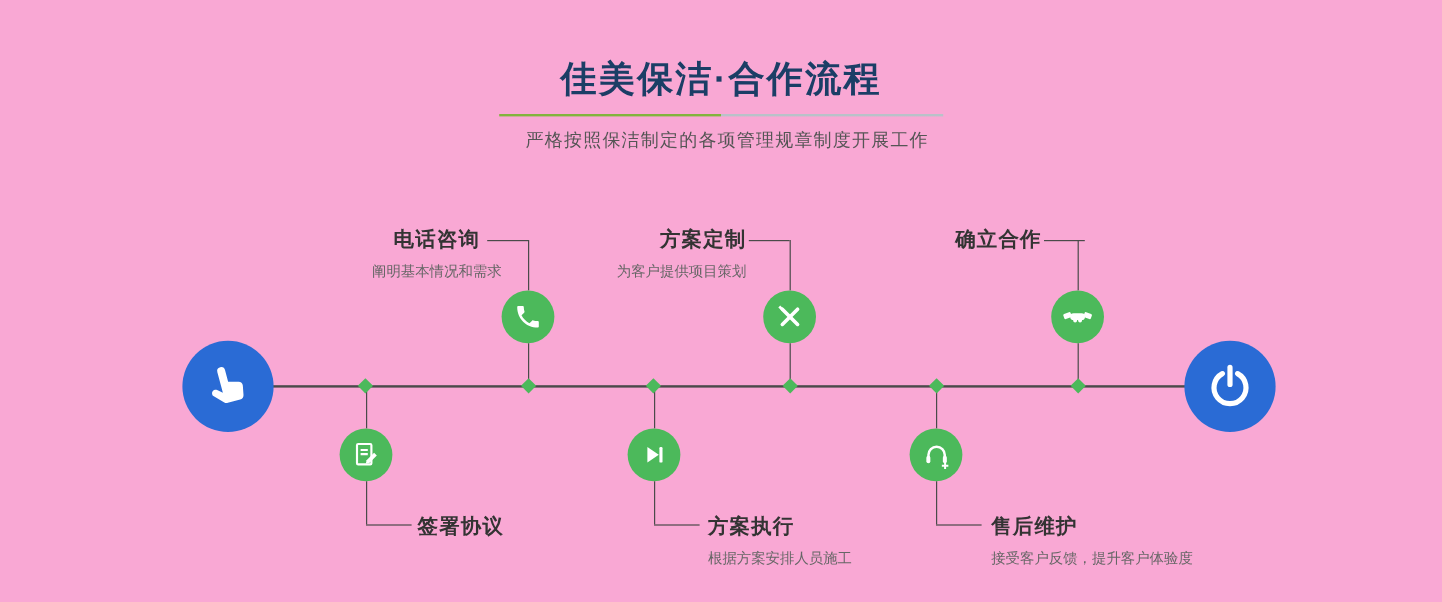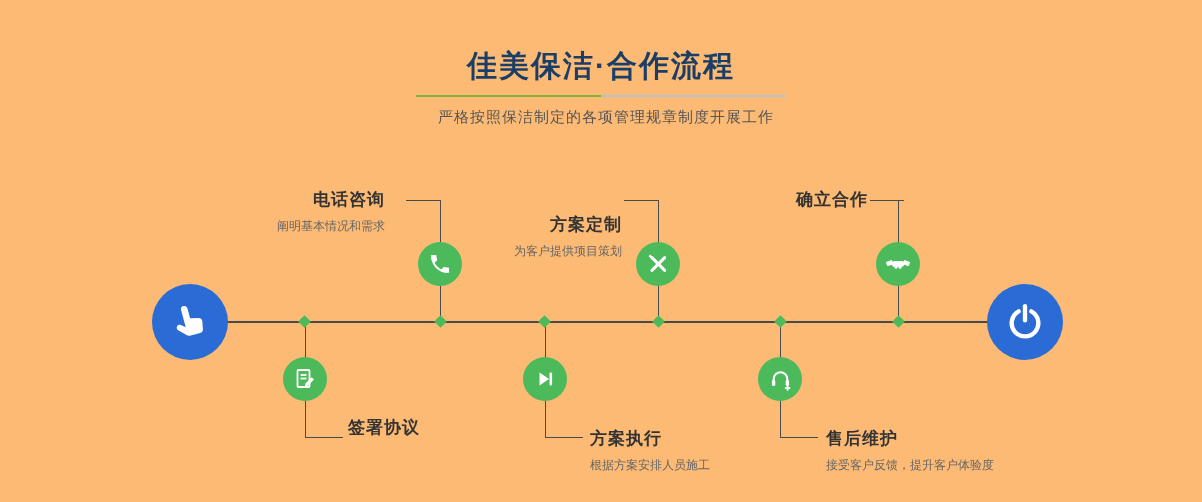--- a/index.html
+++ b/index.html
@@ -14,21 +14,21 @@
   }
   *{margin:0;padding:0;box-sizing:border-box;}
   body{
     font-family:"Liberation Sans","DejaVu Sans",sans-serif;
     background:#ffffff;
   }
   .canvas{
     position:relative;
     width:1202px;
     height:502px;
-    background:#fdba74;
+    background:#f9a8d4;
     overflow:hidden;
   }
   .page-title{
     position:absolute;
     left:0; right:0;
     top:46px;
     text-align:center;
     font-size:30px;
     font-weight:bold;
     color:var(--navy);
@@ -223,33 +223,33 @@
     <span class="icon-wrap">
       <svg viewBox="0 0 24 24" width="25" height="25" aria-hidden="true">
         <path d="M5.5 13.5 v-2 a6.5 6.5 0 0 1 13 0 v2" fill="none" stroke="#ffffff" stroke-width="2"></path>
         <rect x="3.8" y="12.3" width="3.2" height="6" rx="1.6" fill="#ffffff"></rect>
         <rect x="17" y="12.3" width="3.2" height="6" rx="1.6" fill="#ffffff"></rect>
         <path d="M16.2 20.3 h5.2 M18.8 17.7 v5.2" stroke="#ffffff" stroke-width="1.6"></path>
       </svg>
     </span>
   </div>
 
-  <div class="step-label align-right" style="right:817px;top:188px;">
+  <div class="step-label align-right" style="right:784px;top:188px;text-align:center;">
     <div class="step-title">电话咨询</div>
     <div class="step-desc">阐明基本情况和需求</div>
   </div>
-  <div class="step-label align-right" style="right:580px;top:188px;margin-top:25px;">
+  <div class="step-label align-right" style="right:580px;top:188px;">
     <div class="step-title">方案定制</div>
     <div class="step-desc">为客户提供项目策划</div>
   </div>
   <div class="step-label align-right" style="right:334px;top:188px;">
     <div class="step-title">确立合作</div>
   </div>
 
-  <div class="step-label align-left" style="left:348px;top:416px;">
+  <div class="step-label align-left" style="left:348px;top:427px;">
     <div class="step-title">签署协议</div>
   </div>
   <div class="step-label align-left" style="left:826px;top:427px;">
     <div class="step-title">售后维护</div>
     <div class="step-desc">接受客户反馈，提升客户体验度</div>
   </div>
   <div class="step-label align-left" style="left:590px;top:427px;">
     <div class="step-title">方案执行</div>
     <div class="step-desc">根据方案安排人员施工</div>
   </div>

